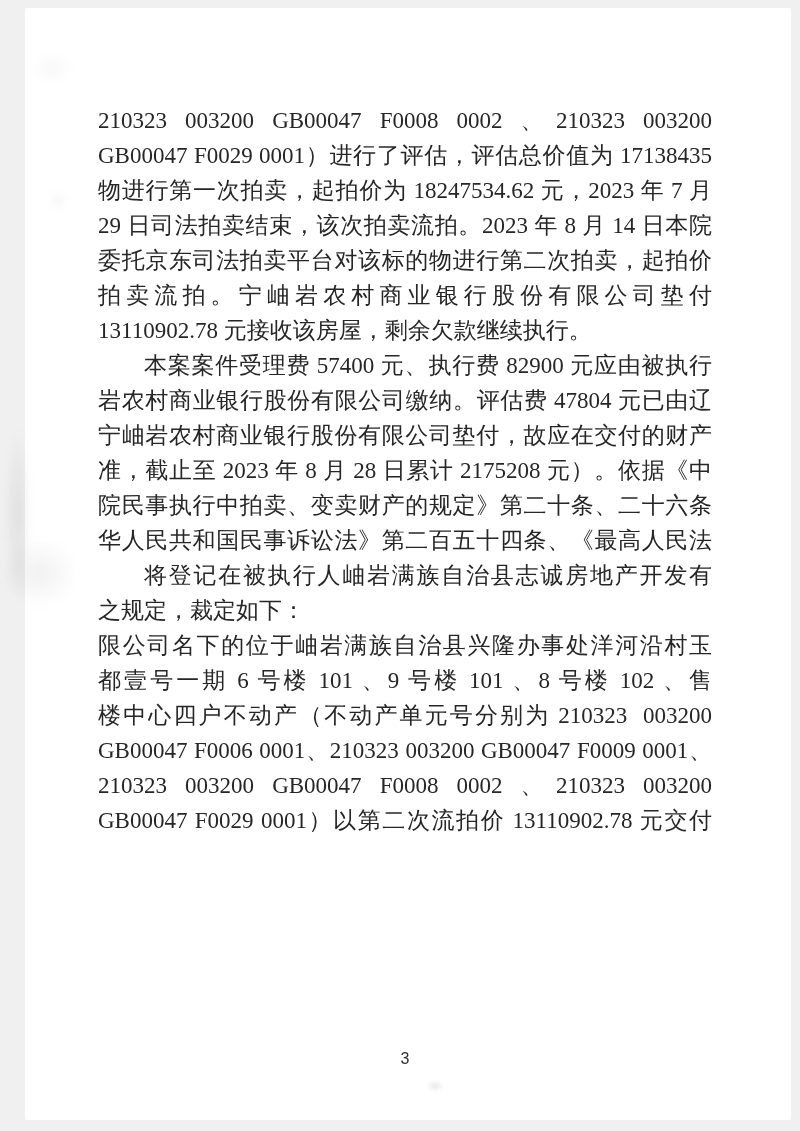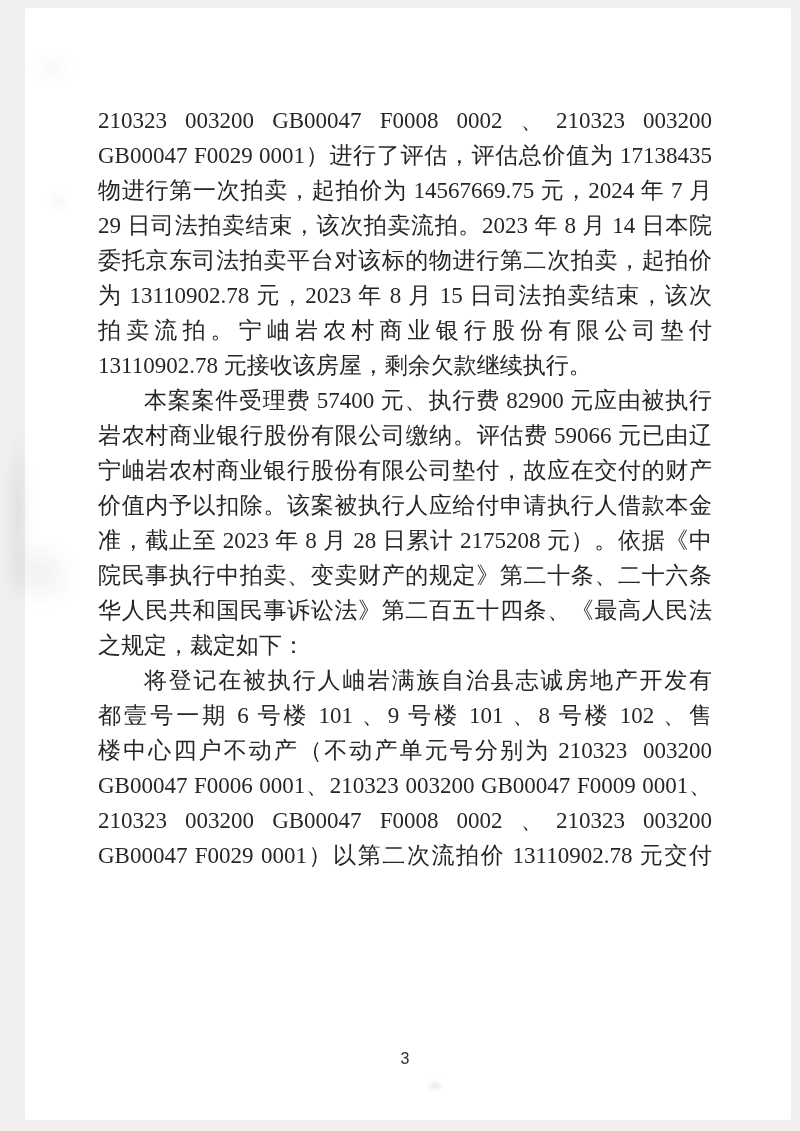--- a/index.html
+++ b/index.html
@@ -77,35 +77,34 @@
     filter: blur(1.5px);
   }
 </style>
 </head>
 <body>
 
 <div class="page">
   <div class="textblock">
       <div class="line">210323  003200  GB00047  F0008  0002  、 210323  003200</div>
       <div class="line">GB00047 F0029 0001）进行了评估，评估总价值为 17138435</div>
-      <div class="line">物进行第一次拍卖，起拍价为 14567669.75 元，2024 年 7 月</div>
+      <div class="line">物进行第一次拍卖，起拍价为 18247534.62 元，2023 年 7 月</div>
       <div class="line">29 日司法拍卖结束，该次拍卖流拍。2023 年 8 月 14 日本院</div>
       <div class="line">委托京东司法拍卖平台对该标的物进行第二次拍卖，起拍价</div>
-      <div class="line">为 13110902.78 元，2023 年 8 月 15 日司法拍卖结束，该次</div>
       <div class="line">拍卖流拍。宁岫岩农村商业银行股份有限公司垫付</div>
       <div class="line left">13110902.78 元接收该房屋，剩余欠款继续执行。</div>
       <div class="line indent">本案案件受理费 57400 元、执行费 82900 元应由被执行</div>
-      <div class="line">岩农村商业银行股份有限公司缴纳。评估费 59066 元已由辽</div>
+      <div class="line">岩农村商业银行股份有限公司缴纳。评估费 47804 元已由辽</div>
       <div class="line">宁岫岩农村商业银行股份有限公司垫付，故应在交付的财产</div>
-      <div class="line">价值内予以扣除。该案被执行人应给付申请执行人借款本金</div>
       <div class="line">准，截止至 2023 年 8 月 28 日累计 2175208 元）。依据《中</div>
       <div class="line">院民事执行中拍卖、变卖财产的规定》第二十条、二十六条</div>
       <div class="line">华人民共和国民事诉讼法》第二百五十四条、《最高人民法</div>
+      <div class="line indent">将登记在被执行人岫岩满族自治县志诚房地产开发有</div>
       <div class="line left">之规定，裁定如下：</div>
-      <div class="line indent">将登记在被执行人岫岩满族自治县志诚房地产开发有</div>
+      <div class="line">限公司名下的位于岫岩满族自治县兴隆办事处洋河沿村玉</div>
       <div class="line">都壹号一期 6 号楼 101 、9 号楼 101 、8 号楼 102 、售</div>
       <div class="line">楼中心四户不动产（不动产单元号分别为 210323  003200</div>
       <div class="line">GB00047 F0006 0001、210323 003200 GB00047 F0009 0001、</div>
       <div class="line">210323  003200  GB00047  F0008  0002  、 210323  003200</div>
       <div class="line">GB00047 F0029 0001）以第二次流拍价 13110902.78 元交付</div>
     </div>
   <div class="page-number">3</div>
 </div>
 
 <div class="smudge s1"></div>

